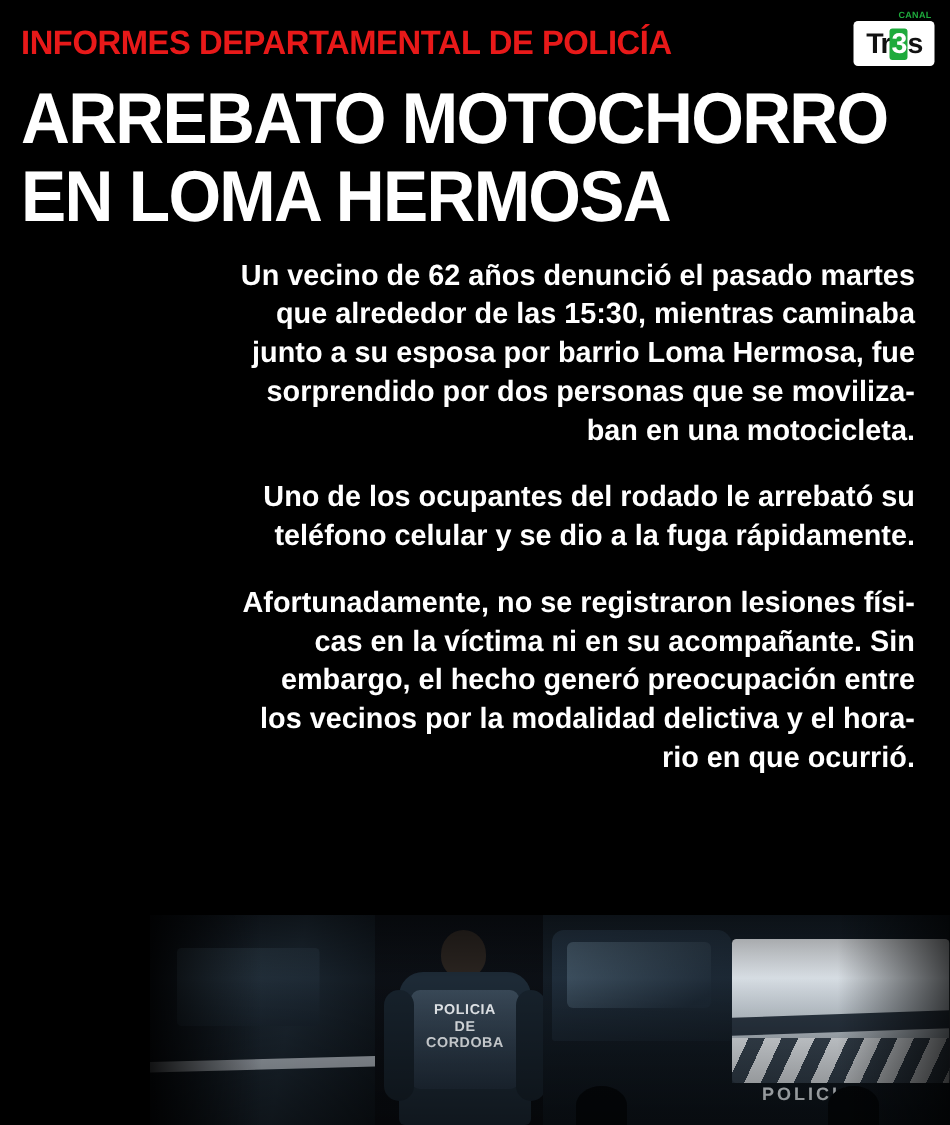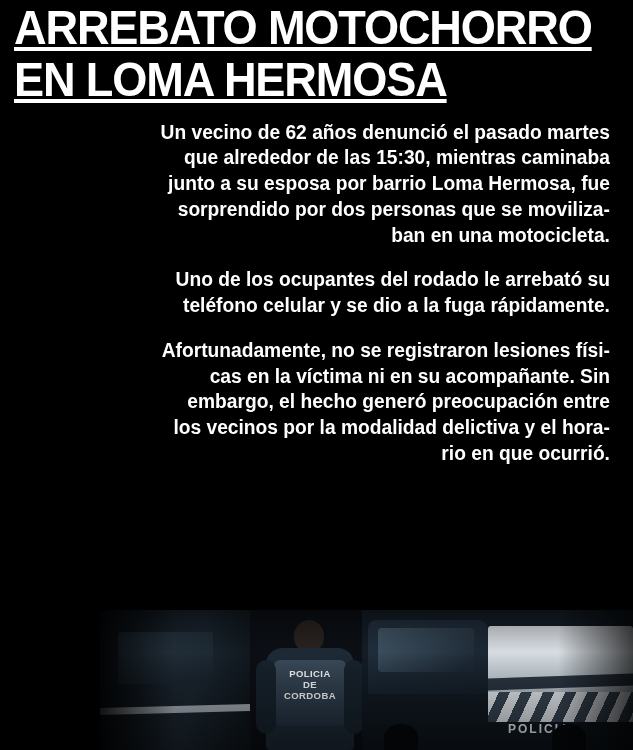--- a/index.html
+++ b/index.html
@@ -81,21 +81,20 @@
     color: #1eaa3c;
     font-size: 6px;
     font-weight: bold;
     letter-spacing: 0.2px;
     line-height: 1;
   }
 
   
   .headline {
     padding: 2px 14px 0 14px;
-    text-decoration: underline;
   }
   .headline-line {
     color: #ffffff;
     font-size: 48px;
     font-weight: bold;
     line-height: 1.08;
     letter-spacing: -1.2px;
     white-space: nowrap;
     font-family: "Liberation Sans", sans-serif;
     transform: scaleX(0.94);
@@ -294,20 +293,29 @@
     left: 0; top: 0;
     width: 100px; height: 140px;
     background: #000000;
   }
 </style>
 </head>
 <body>
 
 <div class="card">
 
+  <div class="kicker-bar">
+    <div class="kicker">INFORMES DEPARTAMENTAL DE POLICÍA</div>
+    <div class="logo">
+      <div class="logo-small">CANAL</div>
+      <div class="logo-box">
+        <div class="logo-text"><span>Tr</span><span class="three">3</span><span>s</span></div>
+      </div>
+    </div>
+  </div>
 
   <div class="headline">
     <div class="headline-line">ARREBATO MOTOCHORRO</div>
     <div class="headline-line">EN LOMA HERMOSA</div>
   </div>
 
   <div class="body-copy">
     <p class="para">Un vecino de 62 años denunció el pasado martes
 que  alrededor de las 15:30, mientras caminaba
 junto a su esposa por barrio Loma Hermosa, fue

